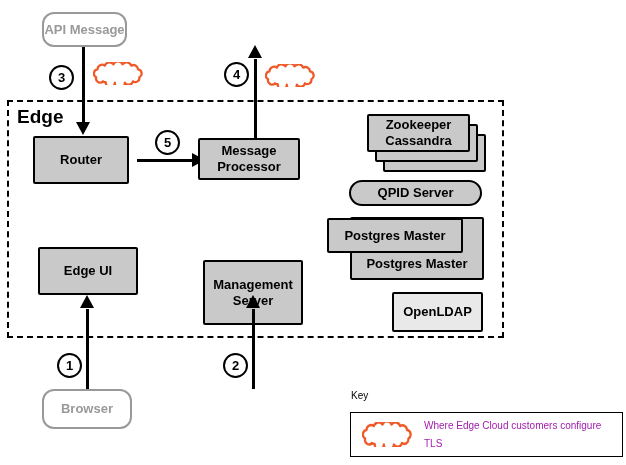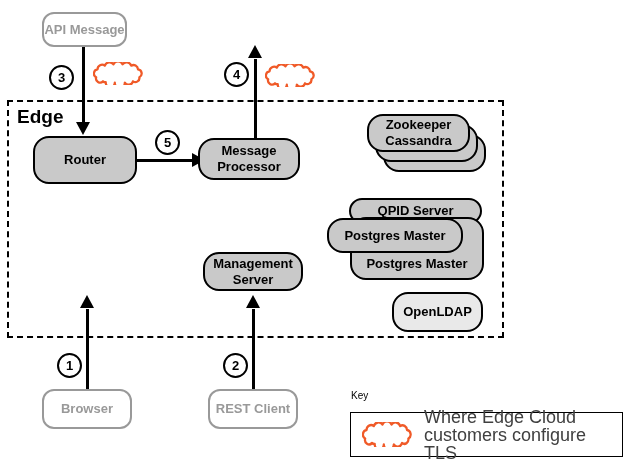--- a/index.html
+++ b/index.html
@@ -23,21 +23,21 @@
     left: 8px; top: 4px;
     font-size: 19px;
     font-weight: bold;
     color: #000;
   }
   
   .node {
     position: absolute;
     box-sizing: border-box;
     border: 2.5px solid #000;
-    border-radius: 16px;
+    border-radius: 2px;
     background: var(--node-fill, #C9C9C9);
     color: #000;
     font-size: 13px;
     font-weight: bold;
     display: flex;
     flex-direction: column;
     align-items: center;
     justify-content: center;
     text-align: center;
     line-height: 16px;
@@ -93,23 +93,23 @@
     border: 1.5px solid #000;
     background: #fff;
     display: flex;
     align-items: center;
     padding-left: 11px;
   }
   .key-cloud { color: var(--cloud-stroke, #F05A28); flex: 0 0 auto; }
   .key-text {
     margin-left: 12px;
     width: 200px;
-    font-size: 18px;
+    font-size: 10px;
     line-height: 18px;
-    color: #404040;
+    color: #a21caf;
   }
 </style>
 </head>
 <body>
 
 <div class="canvas">
 
   <div class="edge-box">
     <span class="edge-label">Edge</span>
   </div>
@@ -117,70 +117,70 @@
   <div class="node external" style="left:42px;top:12px;width:85px;height:35px">
     <span>API Message</span>
   </div>
 
   <div class="line-v" style="left:82px;top:47px;height:75px"></div>
   <div class="head down" style="left:76px;top:122px"></div>
 
   <div class="line-v" style="left:254px;top:59px;height:119px"></div>
   <div class="head up" style="left:248px;top:45px"></div>
 
-  <div class="node" style="left:33px;top:136px;width:104px;height:48px">
+  <div class="node" style="left:33px;top:136px;width:96px;height:48px">
     <span>Router</span>
   </div>
 
   <div class="line-h" style="left:137px;top:159px;width:55px"></div>
   <div class="head right" style="left:192px;top:153px"></div>
 
   <div class="node" style="left:198px;top:138px;width:102px;height:42px">
     <span>Message</span>
     <span>Processor</span>
   </div>
 
   <div class="node" style="left:383px;top:134px;width:103px;height:38px"></div>
   <div class="node" style="left:375px;top:124px;width:103px;height:38px"></div>
   <div class="node" style="left:367px;top:114px;width:103px;height:38px">
     <span>Zookeeper</span>
     <span>Cassandra</span>
   </div>
 
-  <div class="node pill" style="left:349px;top:198px;width:133px;height:26px">
+  <div class="node pill" style="left:349px;top:180px;width:133px;height:26px">
     <span>QPID Server</span>
   </div>
 
   <div class="node bottom-text" style="left:350px;top:217px;width:134px;height:63px">
     <span>Postgres Master</span>
   </div>
   <div class="node" style="left:327px;top:218px;width:136px;height:35px">
     <span>Postgres Master</span>
   </div>
 
   <div class="node light" style="left:392px;top:292px;width:91px;height:40px">
     <span>OpenLDAP</span>
   </div>
 
-  <div class="node" style="left:203px;top:252px;width:100px;height:39px">
+  <div class="node" style="left:38px;top:247px;width:100px;height:48px">
+    <span>Edge UI</span>
+  </div>
+  <div class="node" style="left:203px;top:260px;width:100px;height:65px">
     <span>Management</span>
     <span>Server</span>
   </div>
 
   <div class="line-v" style="left:86px;top:309px;height:80px"></div>
   <div class="head up" style="left:80px;top:295px"></div>
 
   <div class="line-v" style="left:252px;top:309px;height:80px"></div>
   <div class="head up" style="left:246px;top:295px"></div>
 
   <div class="node external" style="left:42px;top:389px;width:90px;height:40px">
     <span>Browser</span>
-  </div>
-  <div class="node external" style="left:208px;top:389px;width:90px;height:40px">
-    <span>REST Client</span>
   </div>
 
   <div class="step" style="left:57px;top:353px">
     <span>1</span>
   </div>
   <div class="step" style="left:223px;top:353px">
     <span>2</span>
   </div>
   <div class="step" style="left:49px;top:65px">
     <span>3</span>

